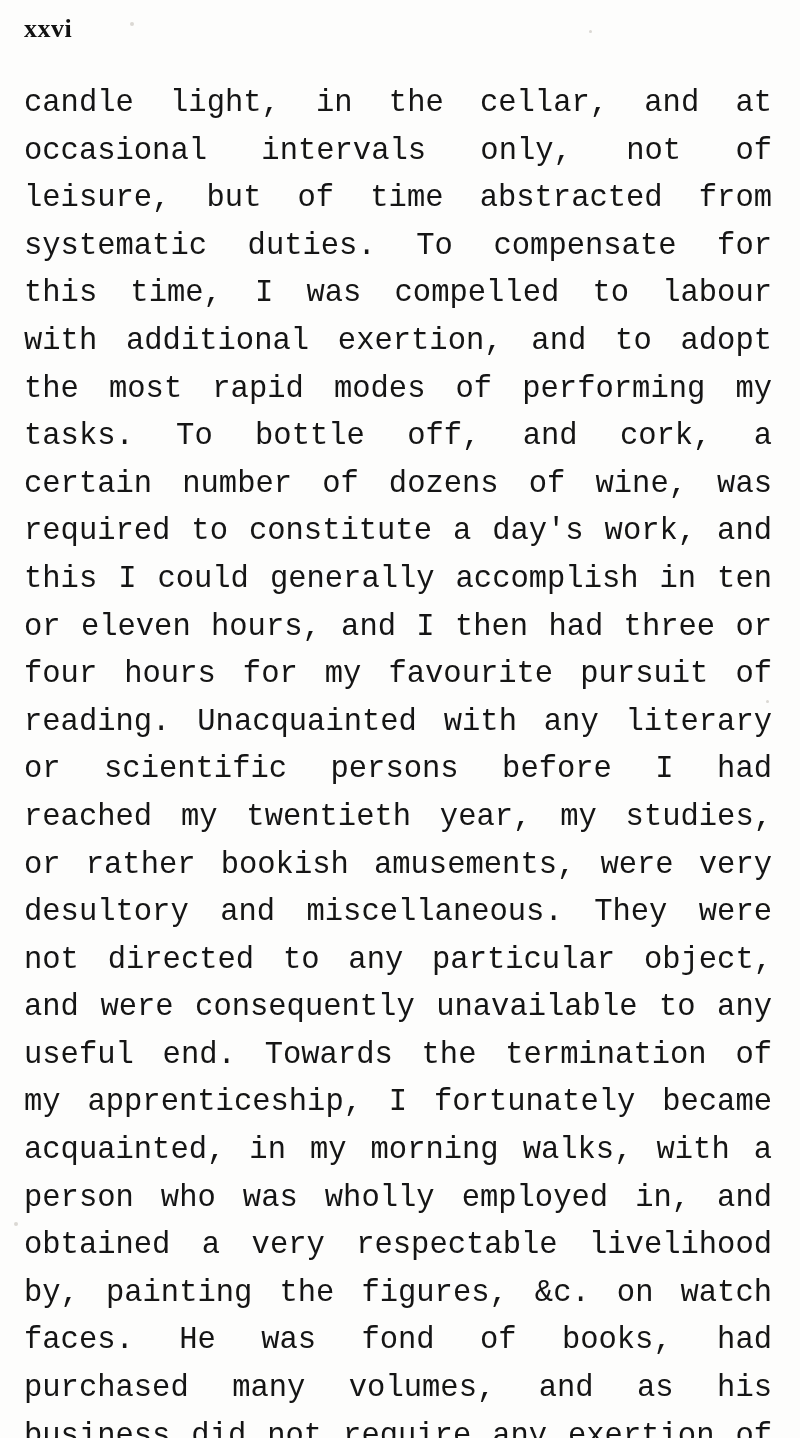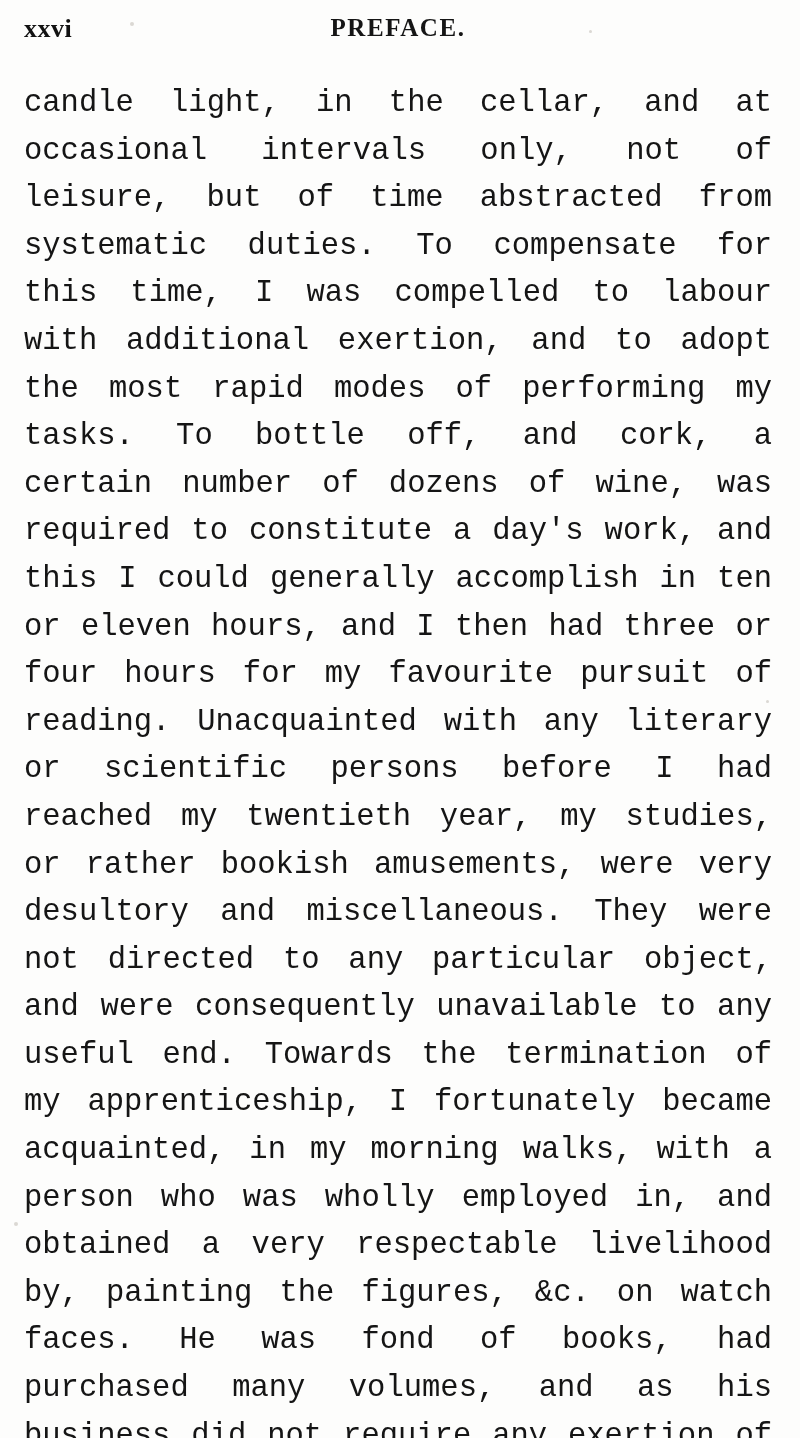--- a/index.html
+++ b/index.html
@@ -76,21 +76,20 @@
     pointer-events: none;
   }
 </style>
 </head>
 <body>
 
 <div class="page">
 
   <div class="running-head">
     <span class="folio">xxvi</span>
-    <span class="head-title">PREFACE.</span>
   </div>
 
   <div class="body-text">
     <p>candle light, in the cellar, and at occasional intervals only, not of leisure, but of time abstracted from systematic duties. To compensate for this time, I was compelled to labour with additional exertion, and to adopt the most rapid modes of performing my tasks. To bottle off, and cork, a certain number of dozens of wine, was required to constitute a day's work, and this I could generally accomplish in ten or eleven hours, and I then had three or four hours for my favourite pursuit of reading. Unacquainted with any literary or scientific persons before I had reached my twentieth year, my studies, or rather bookish amusements, were very desultory and miscellaneous. They were not directed to any particular object, and were consequently unavailable to any useful end. Towards the termination of my apprenticeship, I fortunately became acquainted, in my morning walks, with a person who was wholly employed in, and obtained a very respectable livelihood by, painting the figures, &amp;c. on watch faces. He was fond of books, had purchased many volumes, and as his business did not require any exertion of thought, he could listen to the reading of others, or enter into conversation, without discontinuing his usual occupation. This person was my first, and principal, or, indeed, my only mentor and guide. He lent and bought me</p>
   </div>
 
   <span class="speckle" style="left:130px; top:22px; width:4px; height:4px;"></span>
   <span class="speckle" style="left:589px; top:30px; width:3px; height:3px;"></span>
   <span class="speckle" style="left:14px; top:1222px; width:4px; height:4px;"></span>
   <span class="speckle" style="left:766px; top:700px; width:3px; height:3px;"></span>

